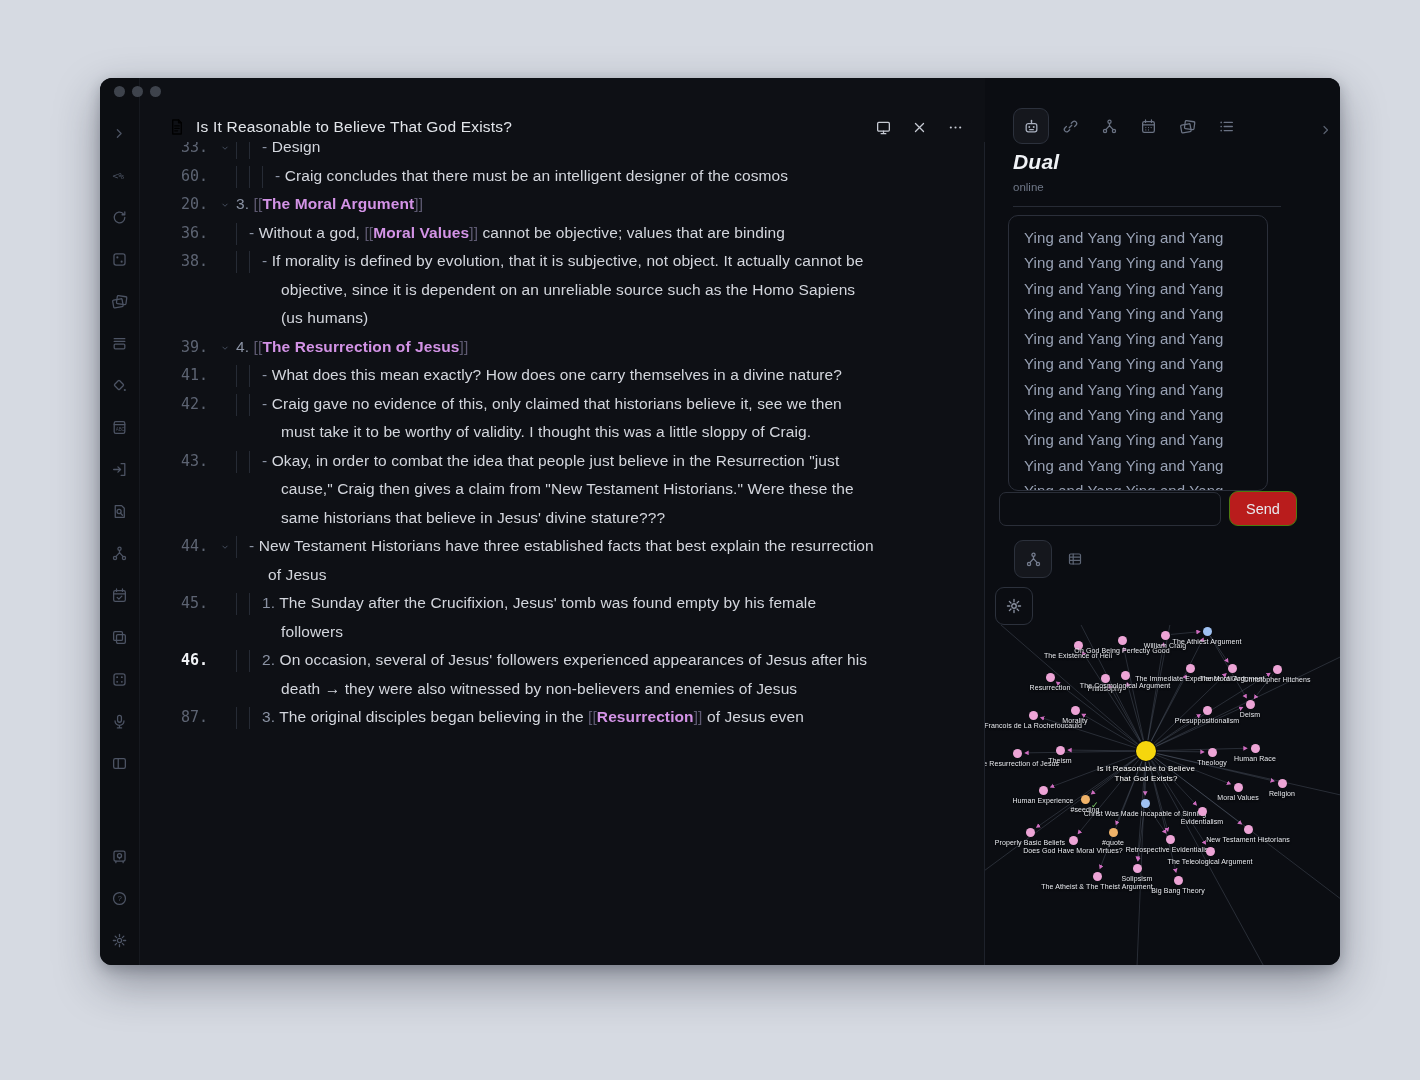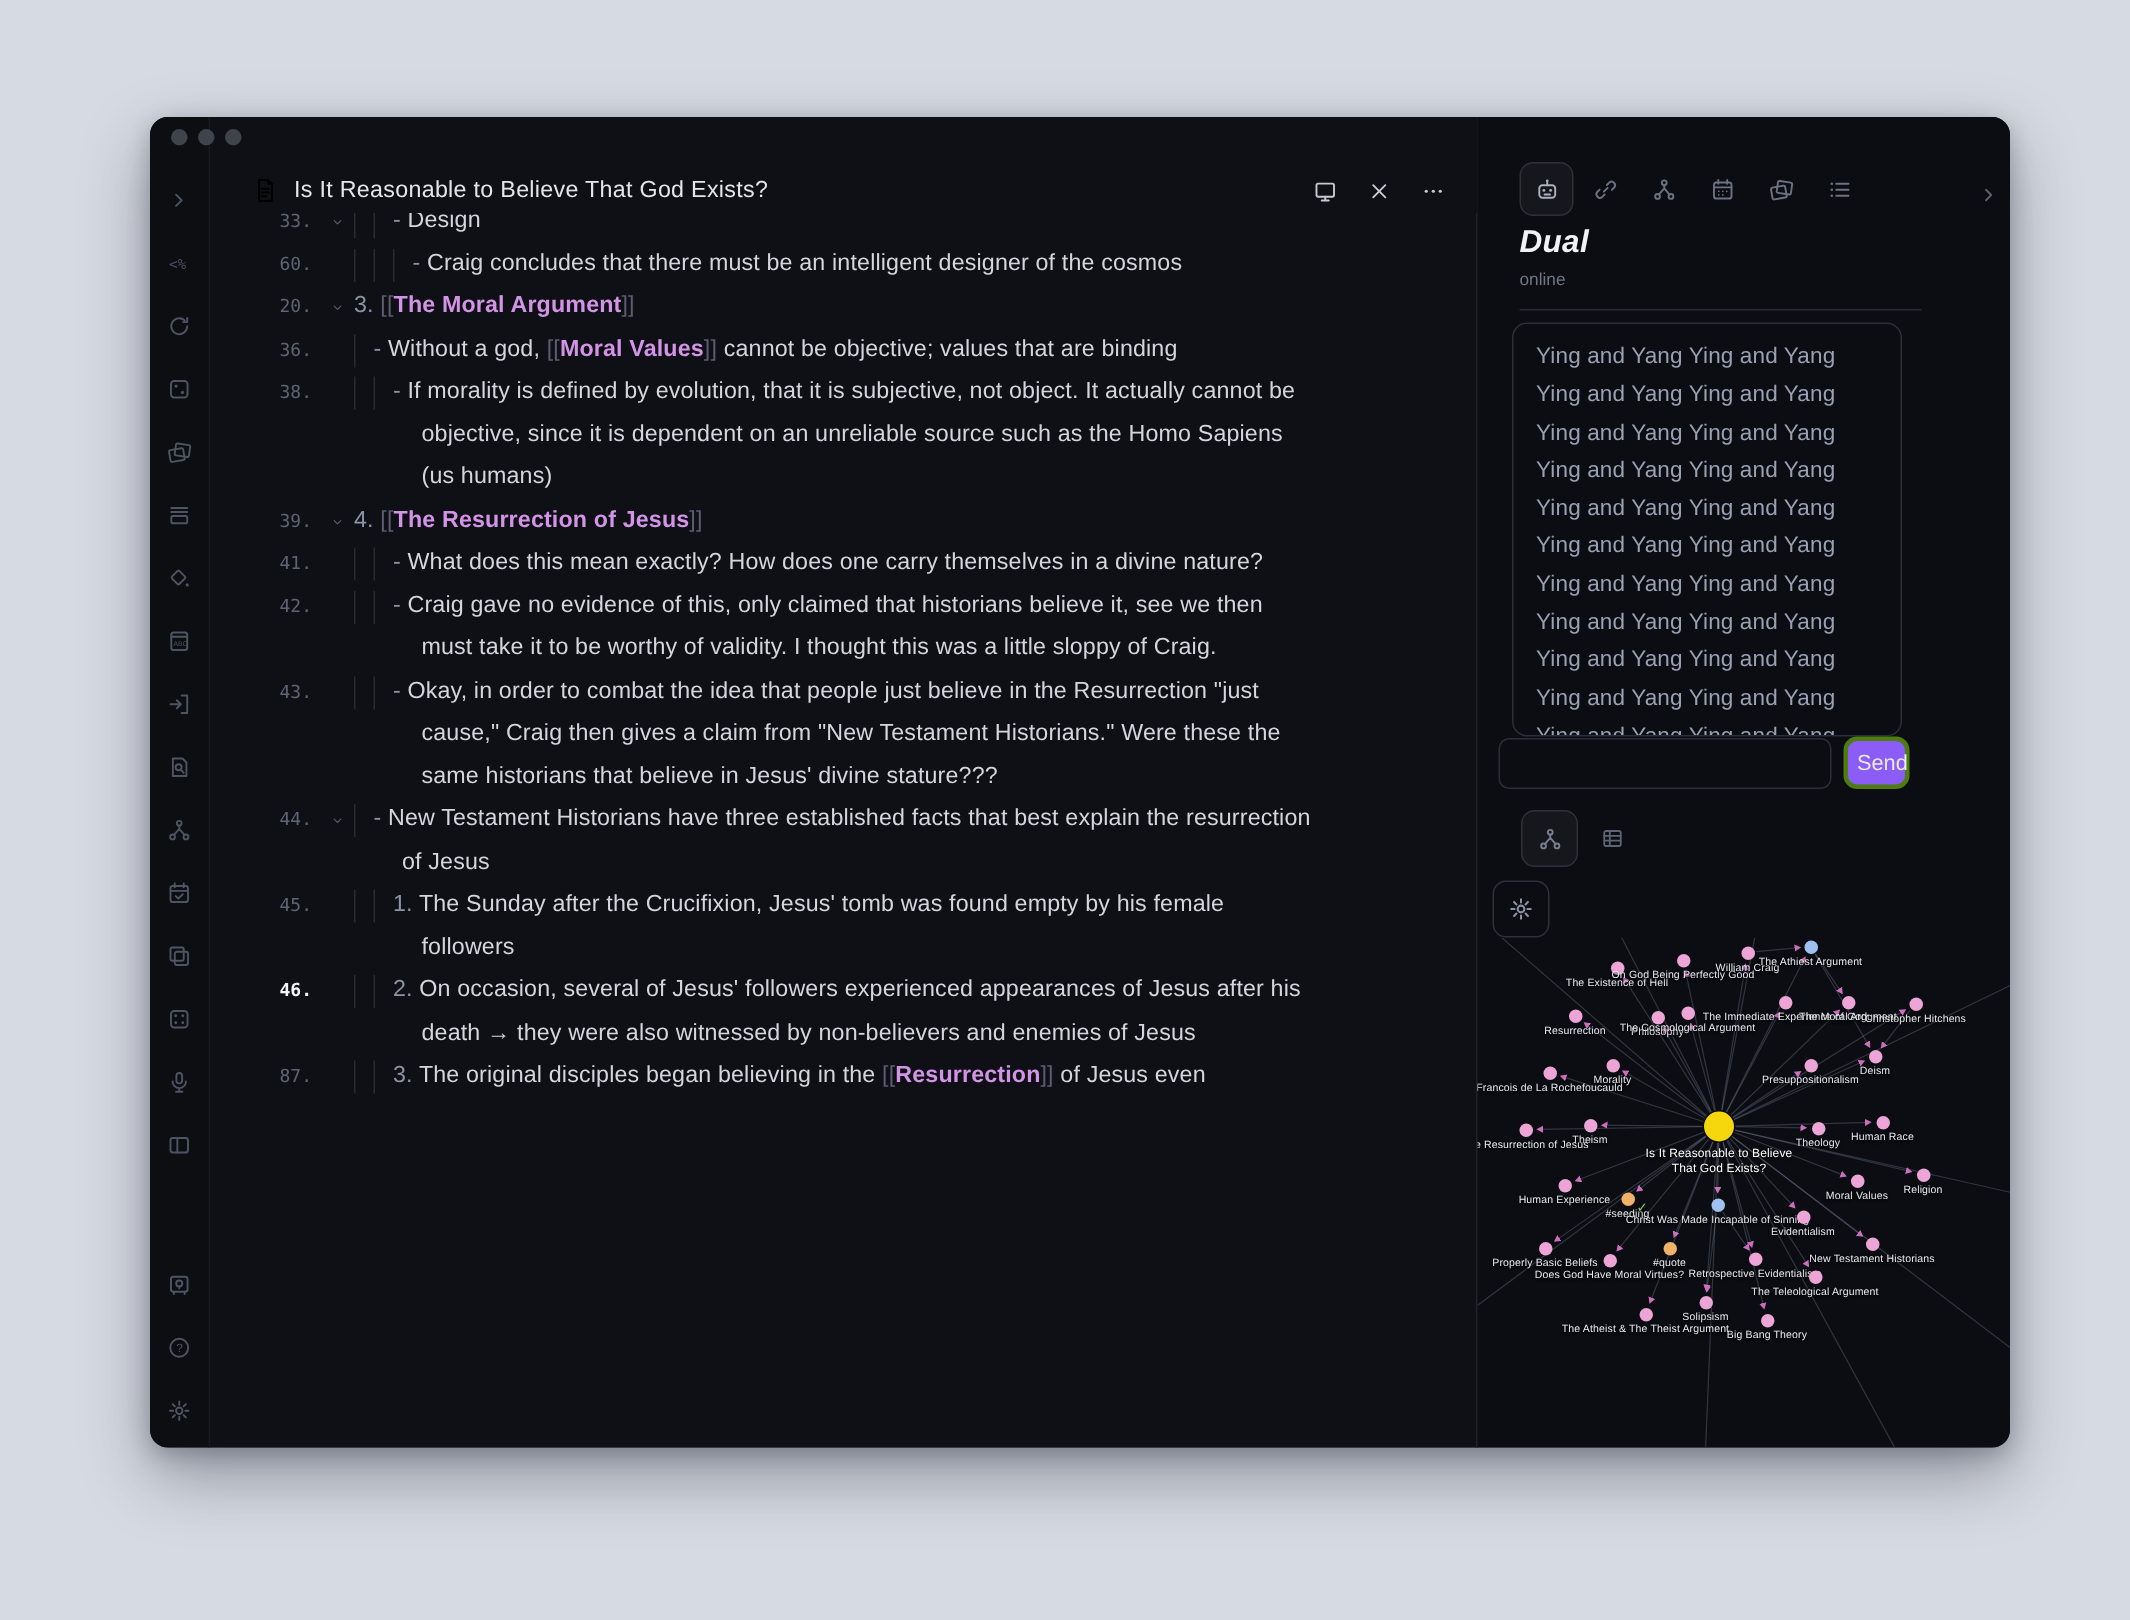--- a/index.html
+++ b/index.html
@@ -26,21 +26,21 @@
   
   .editor{position:absolute;left:40px;top:0;bottom:0;right:355px;background:#0e1015;overflow:hidden;}
   .ed-header{display:flex;align-items:center;padding:34px 20px 0 28px;height:30px;position:relative;z-index:5;background:#0e1015;}
   .ed-title-wrap{display:flex;align-items:center;gap:10px;flex:1;min-width:0;}
   .ed-title{color:#e2e5ea;font-size:15.5px;font-weight:500;letter-spacing:.2px;white-space:nowrap;}
   .ed-actions{display:flex;align-items:center;gap:16px;color:#c6cad3;}
   .ed-actions .ric{width:20px;height:20px;display:flex;align-items:center;justify-content:center;cursor:pointer;}
   .doc{position:absolute;left:0;right:0;top:64px;bottom:0;overflow:hidden;padding-top:0;}
   .doc-row{display:flex;align-items:stretch;padding-right:110px;line-height:28.5px;font-size:15.5px;color:#d3d6dd;}
   .doc-row.clip-top{margin-top:-9px;}
-  .ln-num{flex:0 0 68px;text-align:right;color:#5d6473;font-family:"DejaVu Sans Mono",monospace;font-size:12px;padding-right:6px;}
+  .ln-num{flex:0 0 68px;text-align:right;color:#5d6473;font-family:"DejaVu Sans Mono",monospace;font-size:15px;padding-right:6px;}
   .ln-num.bold{color:#f2f4f7;font-weight:bold;}
   .ln-chev{flex:0 0 22px;display:flex;justify-content:center;color:#566074;padding-top:10px;}
   .ln-chev svg{width:10px;height:10px;}
   .ln-guides{display:flex;flex:0 0 auto;}
   .ln-guides .guide{width:1px;height:22px;margin-top:4px;margin-right:12px;background:#262b35;}
   .ln-text{flex:1;min-width:0;padding-left:19px;text-indent:-19px;letter-spacing:.1px;}
   .marker{color:#8b93a4;}
   .bracket{color:#5e5a72;font-weight:400;}
   .wikilink{color:#d393e6;font-weight:bold;cursor:pointer;}
   .hl{background:#b5809f;color:#fdfdfe;padding:2px 7px 3px;border-radius:5px;-webkit-box-decoration-break:clone;box-decoration-break:clone;}
@@ -57,22 +57,22 @@
     position:absolute;left:23px;top:137px;width:260px;height:276px;box-sizing:border-box;
     border:1px solid #2b2f3a;border-radius:10px;padding:9px 15px;overflow:hidden;
     color:#98a1b4;font-size:15px;line-height:25.3px;letter-spacing:.1px;
   }
   .chat-input{
     position:absolute;left:14px;top:414px;width:222px;height:34px;box-sizing:border-box;
     background:transparent;border:1px solid #2a2e38;border-radius:7px;color:#d3d6dd;
     padding:0 10px;font-size:14px;outline:none;font-family:"Liberation Sans",sans-serif;
   }
   .send-btn{
-    position:absolute;left:244px;top:413px;width:44px;height:35px;box-sizing:border-box;
-    background:#8b5cf6;border:3px solid #4d7c0f;border-radius:9px;color:#e8eaee;
+    position:absolute;left:244px;top:413px;width:68px;height:35px;box-sizing:border-box;
+    background:#b91c1c;border:1px solid #4d7c0f;border-radius:9px;color:#e8eaee;
     font-size:14.5px;cursor:pointer;font-family:"Liberation Sans",sans-serif;
   }
   .view-tabs{position:absolute;left:29px;top:462px;display:flex;align-items:center;gap:8px;}
   .vbtn{width:36px;height:36px;border-radius:9px;display:flex;align-items:center;justify-content:center;color:#767e90;border:1px solid transparent;cursor:pointer;}
   .vbtn.active{border-color:#2c313c;background:#15171d;}
   .vbtn.plain{width:28px;height:28px;color:#5d6575;}
   .gear-btn{
     position:absolute;left:10px;top:509px;width:36px;height:36px;border-radius:9px;
     border:1px solid #2c313c;display:flex;align-items:center;justify-content:center;color:#8b92a2;cursor:pointer;
   }

